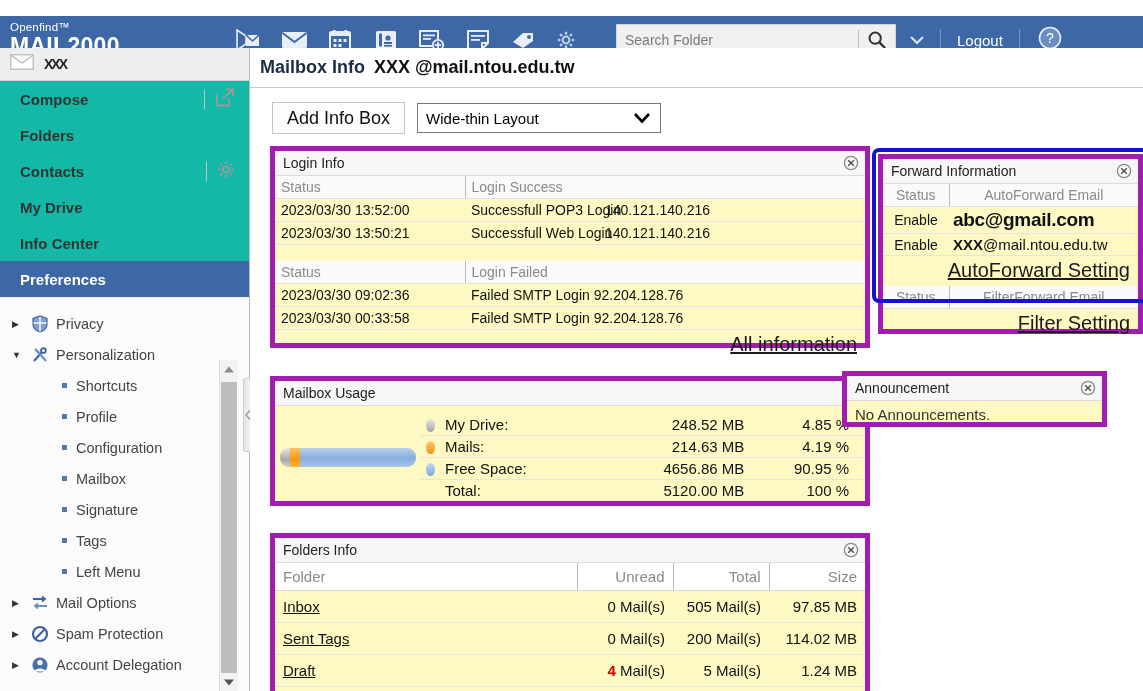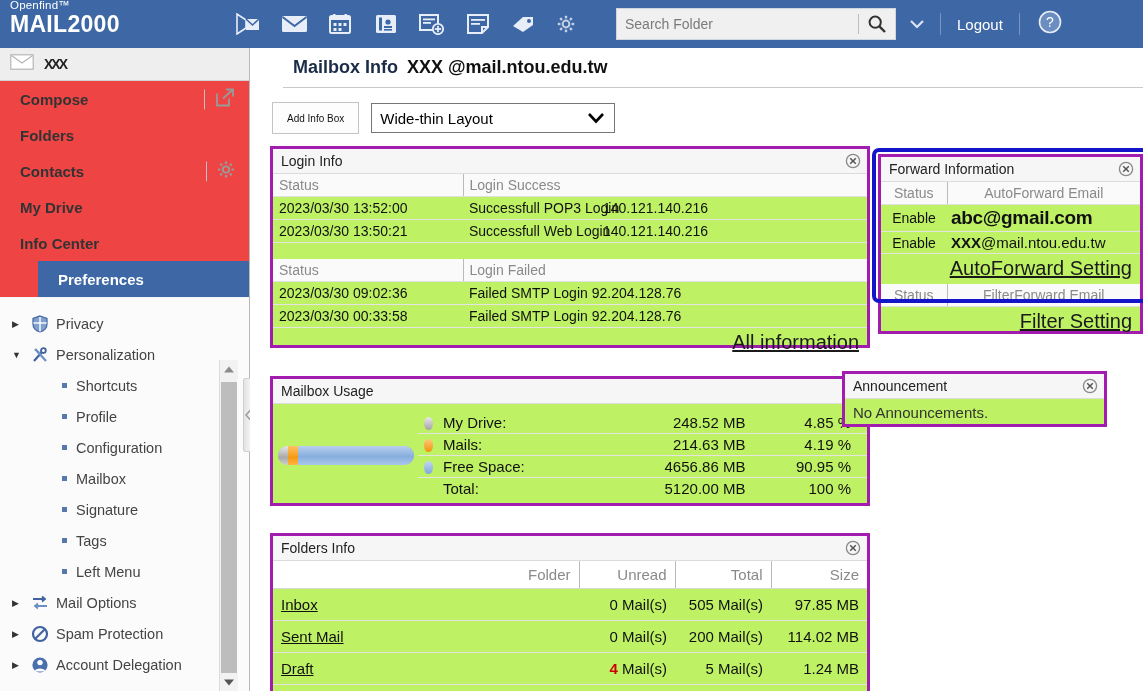--- a/index.html
+++ b/index.html
@@ -5,23 +5,23 @@
   * { box-sizing: border-box; margin: 0; padding: 0; }
   html, body {
     width: 1143px; height: 691px;
     font-family: "Liberation Sans", sans-serif;
     background: #ffffff;
     overflow: hidden;
   }
 
   
   .topbar {
-    position: absolute; left: 0; top: 0; width: 1143px; height: 48px;
+    position: absolute; left: 0; top: 16px; width: 1143px; height: 48px;
     background: #3d67a5;
-    display: flex; 
+    display: flex; align-items: center;
   }
   .brand { width: 230px; padding-left: 10px; color: #fff; line-height: 1; }
   .brand-sup { font-size: 11.5px; display: block; margin-bottom: 1px; letter-spacing: .2px; }
   .brand-name { font-size: 23px; font-weight: bold; letter-spacing: .3px; display: block; }
 
   .topicons { display: flex; align-items: center; gap: 18px; margin-left: 4px; }
   .topicons .ic { width: 28px; height: 28px; display: flex; align-items: center; justify-content: center; cursor: pointer; }
   .topicons .ic svg { display: block; }
   .topicons .ic.small { width: 20px; height: 20px; }
 
@@ -48,27 +48,27 @@
     position: absolute; left: 0; top: 48px; width: 250px; height: 643px;
     background: #f5f5f5; border-right: 1px solid #b9b9b9;
   }
   .userrow {
     height: 33px; background: #eeeeee; border-bottom: 1px solid #d2d2d2;
     display: flex; align-items: center; padding-left: 10px; gap: 10px;
   }
   .userrow .uname {
     font-size: 14px; color: #222; font-weight: bold; letter-spacing: -2px;
   }
-  .navlist { background: #ef4444; }
+  .navlist { background: #14b8a6; }
   .navitem {
     height: 36px; display: flex; align-items: center; padding-left: 20px;
     font-size: 15px; font-weight: bold; color: #333; cursor: pointer;
     position: relative;
   }
-  .navitem.active { background: #3d67a5; color: #fff; margin-left: 38px; }
+  .navitem.active { background: #3d67a5; color: #fff; }
   .navitem .right-ic {
     position: absolute; right: 14px; top: 50%; transform: translateY(-50%);
     display: flex; align-items: center; gap: 10px;
   }
   .navitem .right-sep { width: 1px; height: 20px; background: #c2c2c2; }
 
   .tree {
     position: absolute; left: 0; top: 250px; width: 249px; bottom: 0;
     background: #fbfbfb; padding-top: 10px; overflow: hidden;
   }
@@ -103,42 +103,41 @@
     border: 1px solid #cfcfcf; border-radius: 2px; cursor: col-resize;
     display:flex; align-items:center; justify-content:center;
   }
 
   
   .main { position: absolute; left: 250px; top: 48px; right: 0; bottom: 0; background: #fff; }
   .page-title {
     height: 40px; display: flex; align-items: center; padding-left: 10px; gap: 9px;
     font-size: 18px; font-weight: bold; color: #1b2c47;
     border-bottom: 1px solid #c9c9c9;
-    margin-left: 33px;
   }
   .page-title .addr { font-weight: bold; color: #111; }
   .page-title .addr .mask { letter-spacing: 0px; }
 
   .toolbar { padding: 14px 0 10px 22px; display: flex; align-items: center; gap: 12px; }
   .btn-add {
     height: 32px; padding: 0 14px; background: #fdfdfd; border: 1px solid #c4c4c4;
-    font-size: 10px; color: #111; cursor: pointer;
+    font-size: 18px; color: #111; cursor: pointer;
     font-family: "Liberation Sans", sans-serif;
   }
   .layout-select {
     position: relative; width: 244px; height: 30px; border: 1px solid #767676;
     background: #fff; display: flex; align-items: center; padding-left: 8px;
     font-size: 15px; color: #000; cursor: pointer;
   }
   .layout-select .chev { position: absolute; right: 8px; top: 5px; }
 
   .cols { position: absolute; left: 0; top: 98px; right: 0; bottom: 0; }
 
   .panel {
-    position: absolute; background: #bef264; border: 3px solid #a21caf;
+    position: absolute; background: #fef9c3; border: 5px solid #a21caf;
   }
   .panel-head {
     height: 25px; background: #f6f6f6; border-bottom: 1px solid #dcdcdc;
     display: flex; align-items: center; padding: 0 6px 0 8px;
     font-size: 14px; color: #222;
   }
   .panel-head .ttl { flex: 1; }
   .closeic { cursor: pointer; width: 16px; height: 16px; }
 
   table.grid { width: 100%; border-collapse: collapse; font-size: 14px; }
@@ -180,21 +179,21 @@
   table.usage td.pct { text-align: right; width: 120px; padding-right: 16px; }
   .dot { display: inline-block; width: 9px; height: 13px; border-radius: 5px/7px; margin-right: 10px; vertical-align: -2px; }
   .dot.drive { background: linear-gradient(180deg,#e9e9e9,#a3a3a3); }
   .dot.mails { background: linear-gradient(180deg,#ffc878,#f0940a); }
   .dot.free  { background: linear-gradient(180deg,#c3d7f1,#7fa8dc); }
   .dot.none  { background: transparent; }
 
   
   table.folders { width: 100%; border-collapse: collapse; font-size: 15px; }
   table.folders th {
-    font-weight: normal; color: #8a8a8a; text-align: right; padding: 5px 8px;
+    font-weight: normal; color: #8a8a8a; text-align: left; padding: 5px 8px;
     border-bottom: 1px solid #d8d8d8; background: #fff;
   }
   table.folders th.num, table.folders td.num { text-align: right; }
   table.folders td { padding: 7px 8px; border-bottom: 1px solid #e4e4e4; color: #111; white-space: nowrap; }
   table.folders td a { color: #111; text-decoration: underline; cursor: pointer; }
   .unread-hot { color: #cc0000; font-weight: bold; }
 
   
   table.fwd { width: 100%; border-collapse: collapse; font-size: 14px; }
   table.fwd th {
@@ -648,21 +647,21 @@
           <th class="num colsep" style="width:96px;">Total</th>
           <th class="num colsep" style="width:96px;">Size</th>
         </tr>
         <tr>
           <td><a>Inbox</a></td>
           <td class="num">0 Mail(s)</td>
           <td class="num">505 Mail(s)</td>
           <td class="num">97.85 MB</td>
         </tr>
         <tr>
-          <td><a>Sent Mail</a></td>
+          <td><a>Sent Tags</a></td>
           <td class="num">0 Mail(s)</td>
           <td class="num">200 Mail(s)</td>
           <td class="num">114.02 MB</td>
         </tr>
         <tr>
           <td><a>Draft</a></td>
           <td class="num"><span class="unread-hot">4</span> <span>Mail(s)</span></td>
           <td class="num">5 Mail(s)</td>
           <td class="num">1.24 MB</td>
         </tr>

